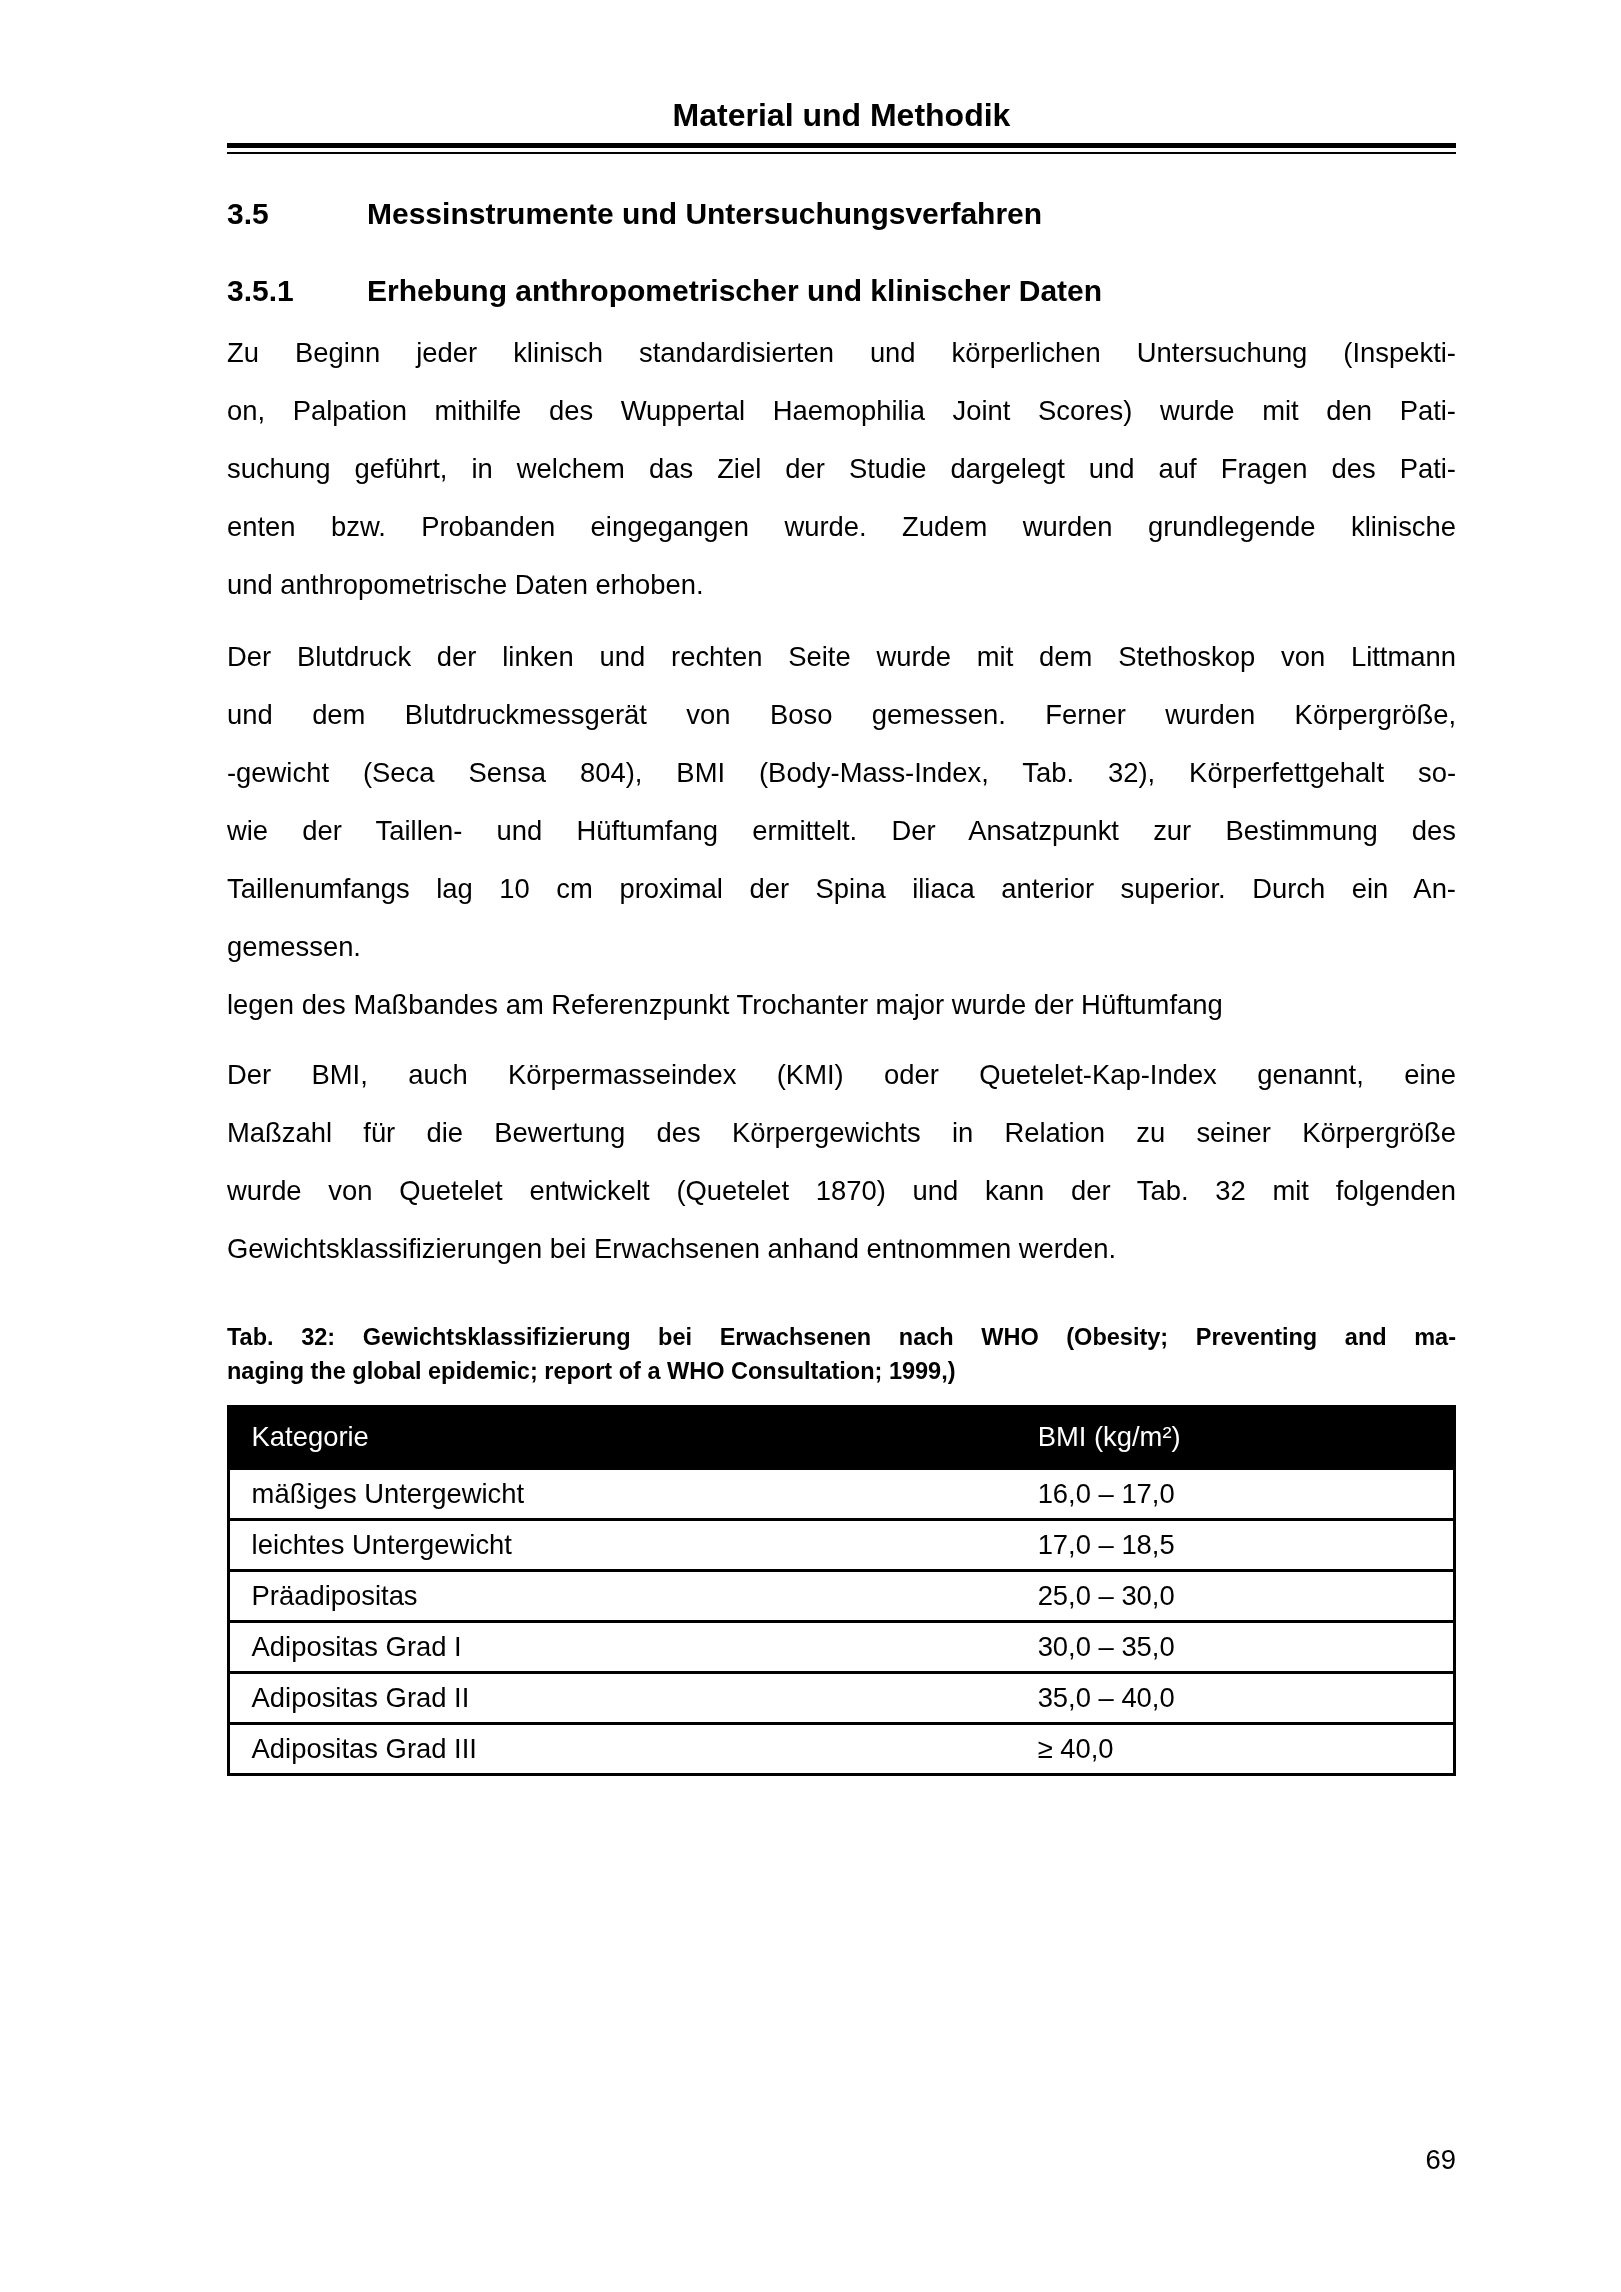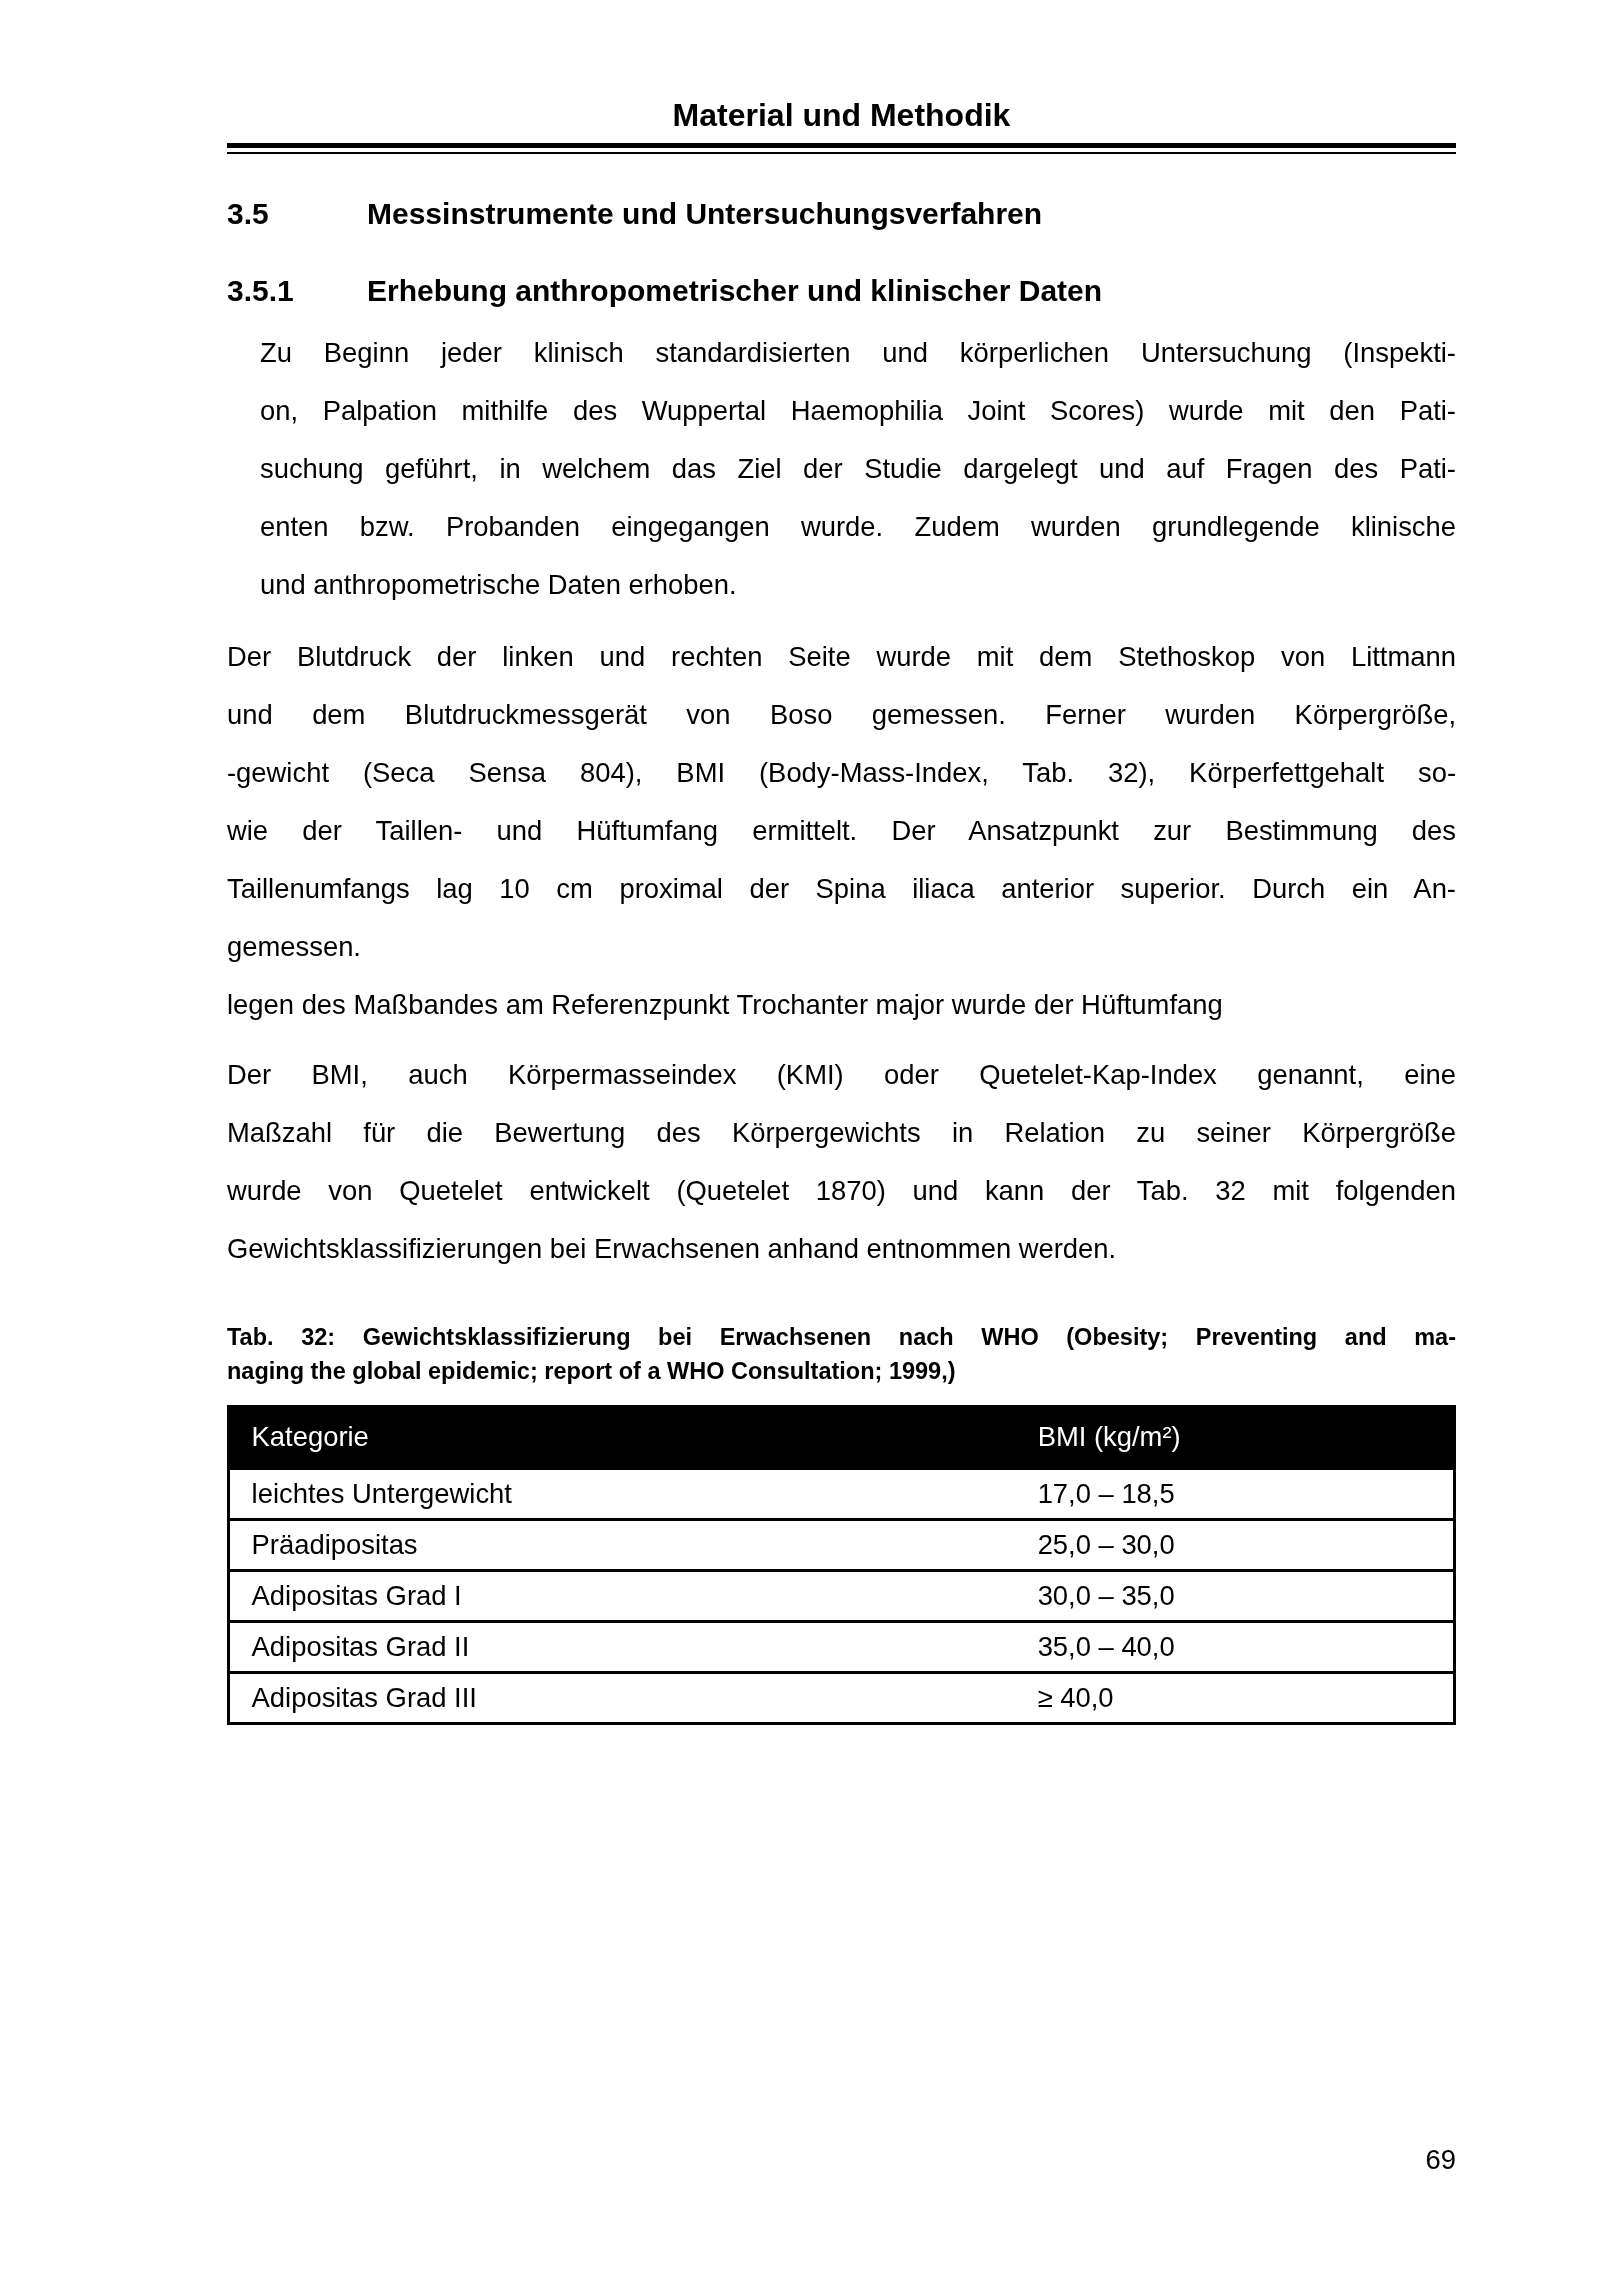--- a/index.html
+++ b/index.html
@@ -48,21 +48,21 @@
   }
   .heading .hnum {
     flex: 0 0 140px;
   }
   .heading .htext {
     flex: 1 1 auto;
   }
   .para {
     font-size: 27.4px;
   }
-  .para-1 { margin-top: 16.7px; margin-left: 33px; }
+  .para-1 { margin-top: 16.7px; }
   .para-2 { margin-top: 13.7px; }
   .para-3 { margin-top: 11.8px; }
   .pline {
     height: 58px;
     line-height: 58px;
     text-align: justify;
     text-align-last: justify;
     overflow: hidden;
     white-space: normal;
   }
@@ -177,20 +177,24 @@
 
     <table class="bmi-table">
       <thead>
         <tr>
           <th>Kategorie</th>
           <th>BMI (kg/m²)</th>
         </tr>
       </thead>
       <tbody>
         <tr>
+          <td>mäßiges Untergewicht</td>
+          <td>16,0 – 17,0</td>
+        </tr>
+        <tr>
           <td>leichtes Untergewicht</td>
           <td>17,0 – 18,5</td>
         </tr>
         <tr>
           <td>Präadipositas</td>
           <td>25,0 – 30,0</td>
         </tr>
         <tr>
           <td>Adipositas Grad I</td>
           <td>30,0 – 35,0</td>

